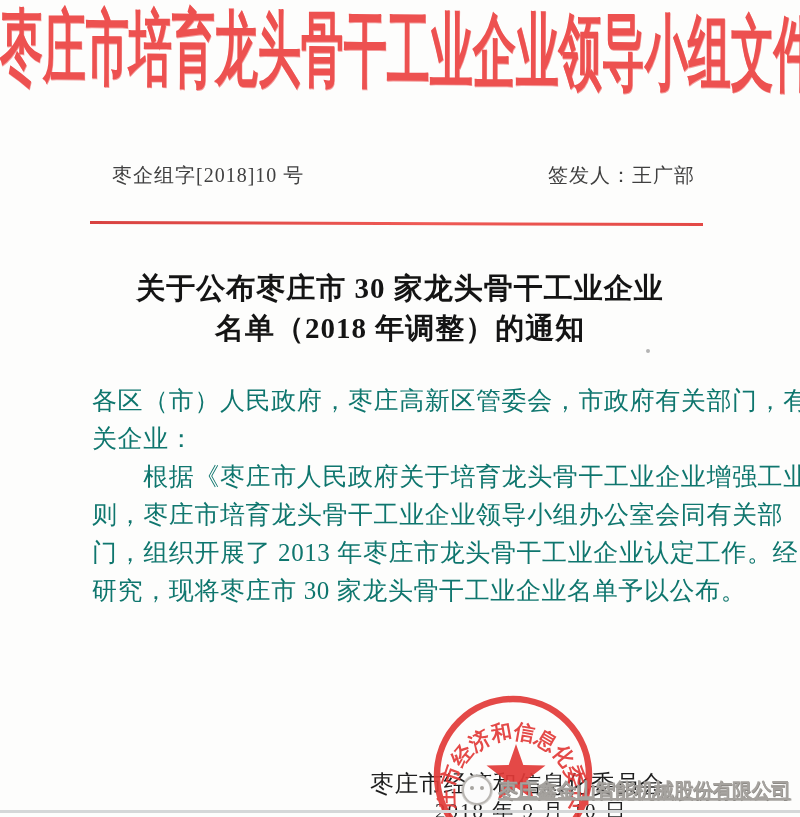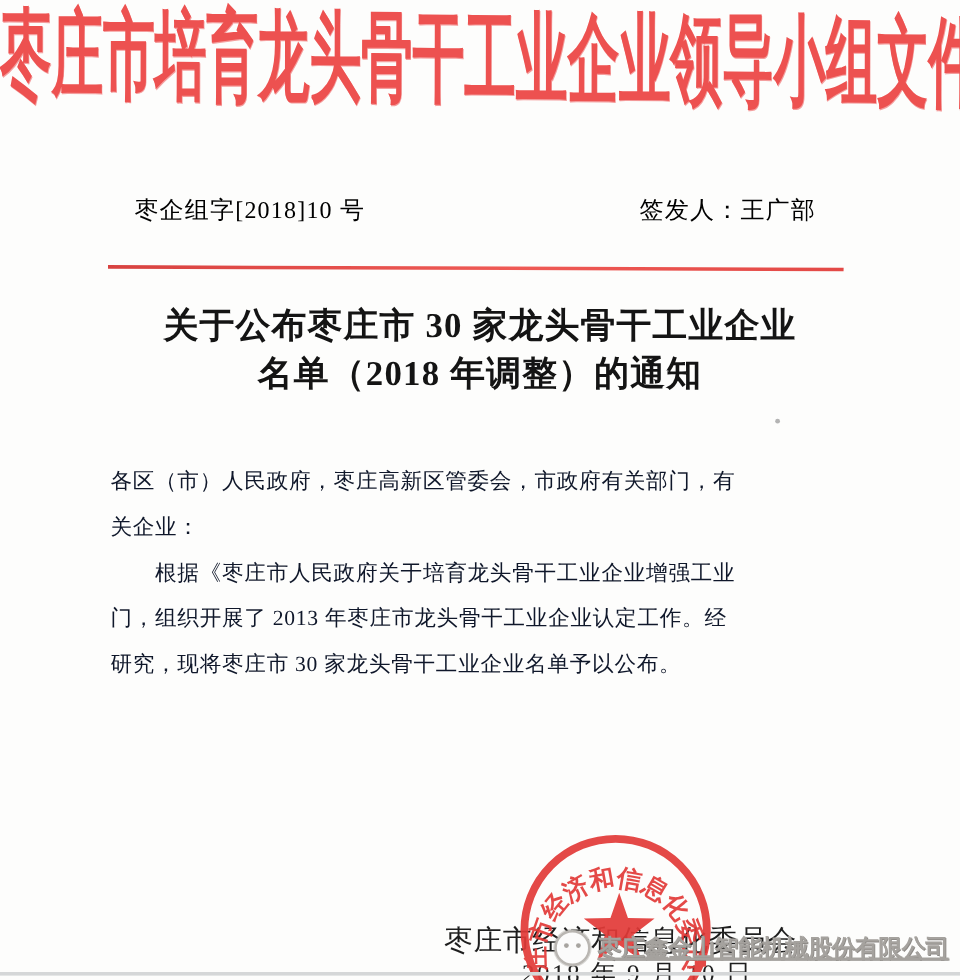--- a/index.html
+++ b/index.html
@@ -28,56 +28,56 @@
     line-height: 43px;
     transform: scaleY(1.9) rotate(0.25deg);
     transform-origin: center top;
     white-space: nowrap;
     text-shadow: 0.5px 0.5px 0 rgba(237,81,80,0.55);
   }
 
   
   .doc-row {
     position: absolute;
-    top: 162px; left: 112px; right: 120px;
+    top: 162px; left: 112px; right: 105px;
     display: flex;
     justify-content: space-between;
     font-size: 20px;
-    color: #000000;
+    color: #404040;
     letter-spacing: 1px;
   }
 
   
   .divider {
     position: absolute;
     top: 222px; left: 90px;
     width: 613px; height: 3px;
     background: linear-gradient(90deg, #d84240, #ef5a55 55%, #e34946);
     transform: rotate(0.2deg);
   }
 
   
   .title {
     position: absolute;
-    top: 252px; left: 0; width: 800px;
+    top: 268px; left: 0; width: 800px;
     text-align: center;
     font-size: 29px;
     font-weight: bold;
     color: #141414;
     line-height: 40px;
     letter-spacing: 1px;
   }
 
   
   .body-text {
     position: absolute;
     top: 382px; left: 92px;
     width: 618px;
-    font-size: 18px;
-    color: #0f172a;
+    font-size: 25px;
+    color: #0f766e;
     letter-spacing: 0.6px;
   }
   .body-text .line {
     height: 38px;
     line-height: 38px;
     white-space: nowrap;
   }
 
   
   .footer-org {
@@ -180,20 +180,21 @@
     <div>关于公布枣庄市 30 家龙头骨干工业企业</div>
     <div>名单（2018 年调整）的通知</div>
   </div>
 
   <div class="speck"></div>
 
   <div class="body-text">
     <div class="line">各区（市）人民政府，枣庄高新区管委会，市政府有关部门，有</div>
     <div class="line">关企业：</div>
     <div class="line">　　根据《枣庄市人民政府关于培育龙头骨干工业企业增强工业</div>
+    <div class="line">则，枣庄市培育龙头骨干工业企业领导小组办公室会同有关部</div>
     <div class="line">门，组织开展了 2013 年枣庄市龙头骨干工业企业认定工作。经</div>
     <div class="line">研究，现将枣庄市 30 家龙头骨干工业企业名单予以公布。</div>
   </div>
 
   <div class="footer-org">枣庄市经济和信息化委员会</div>
 
   <div class="footer-date">2018 年 9 月 10 日</div>
 
   <svg class="seal" viewBox="0 0 166 166" xmlns="http://www.w3.org/2000/svg">
     <circle cx="82" cy="82" r="76" fill="none" stroke="#e23a38" stroke-width="6.5"></circle>

